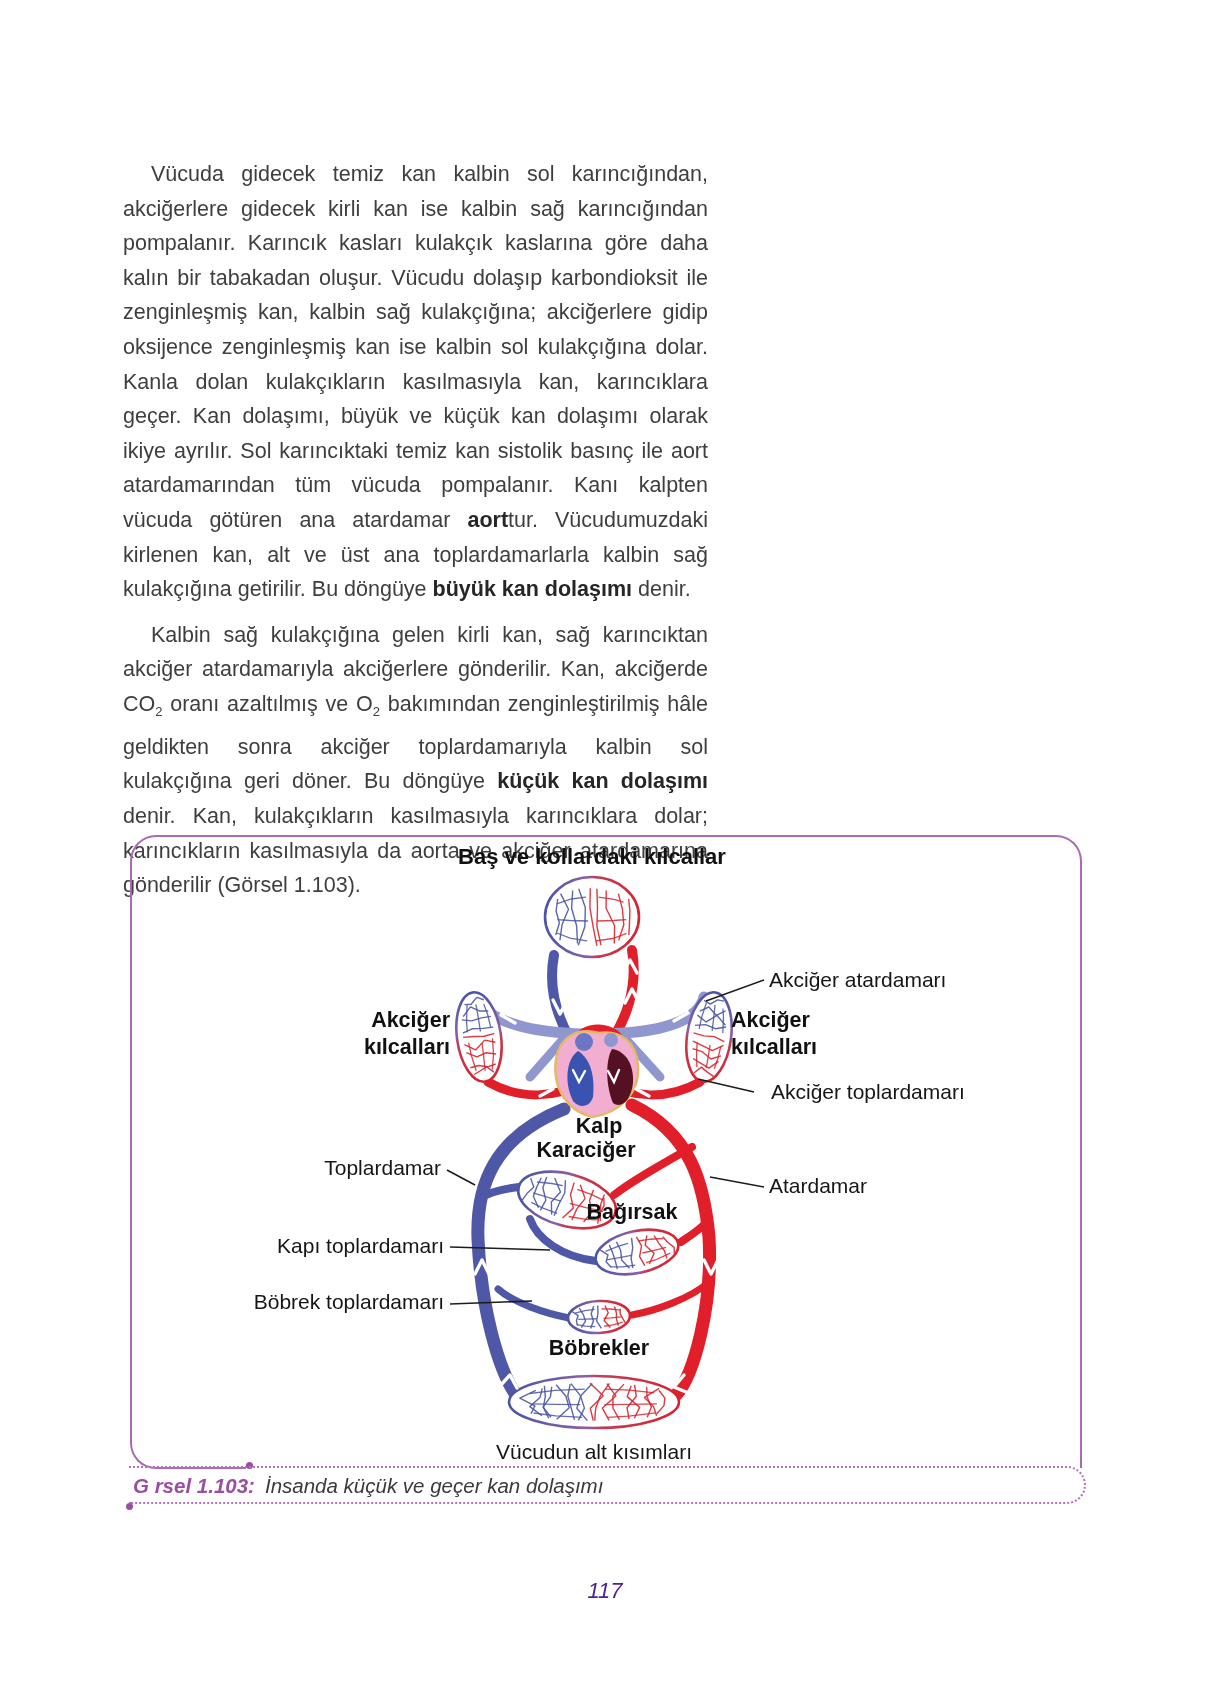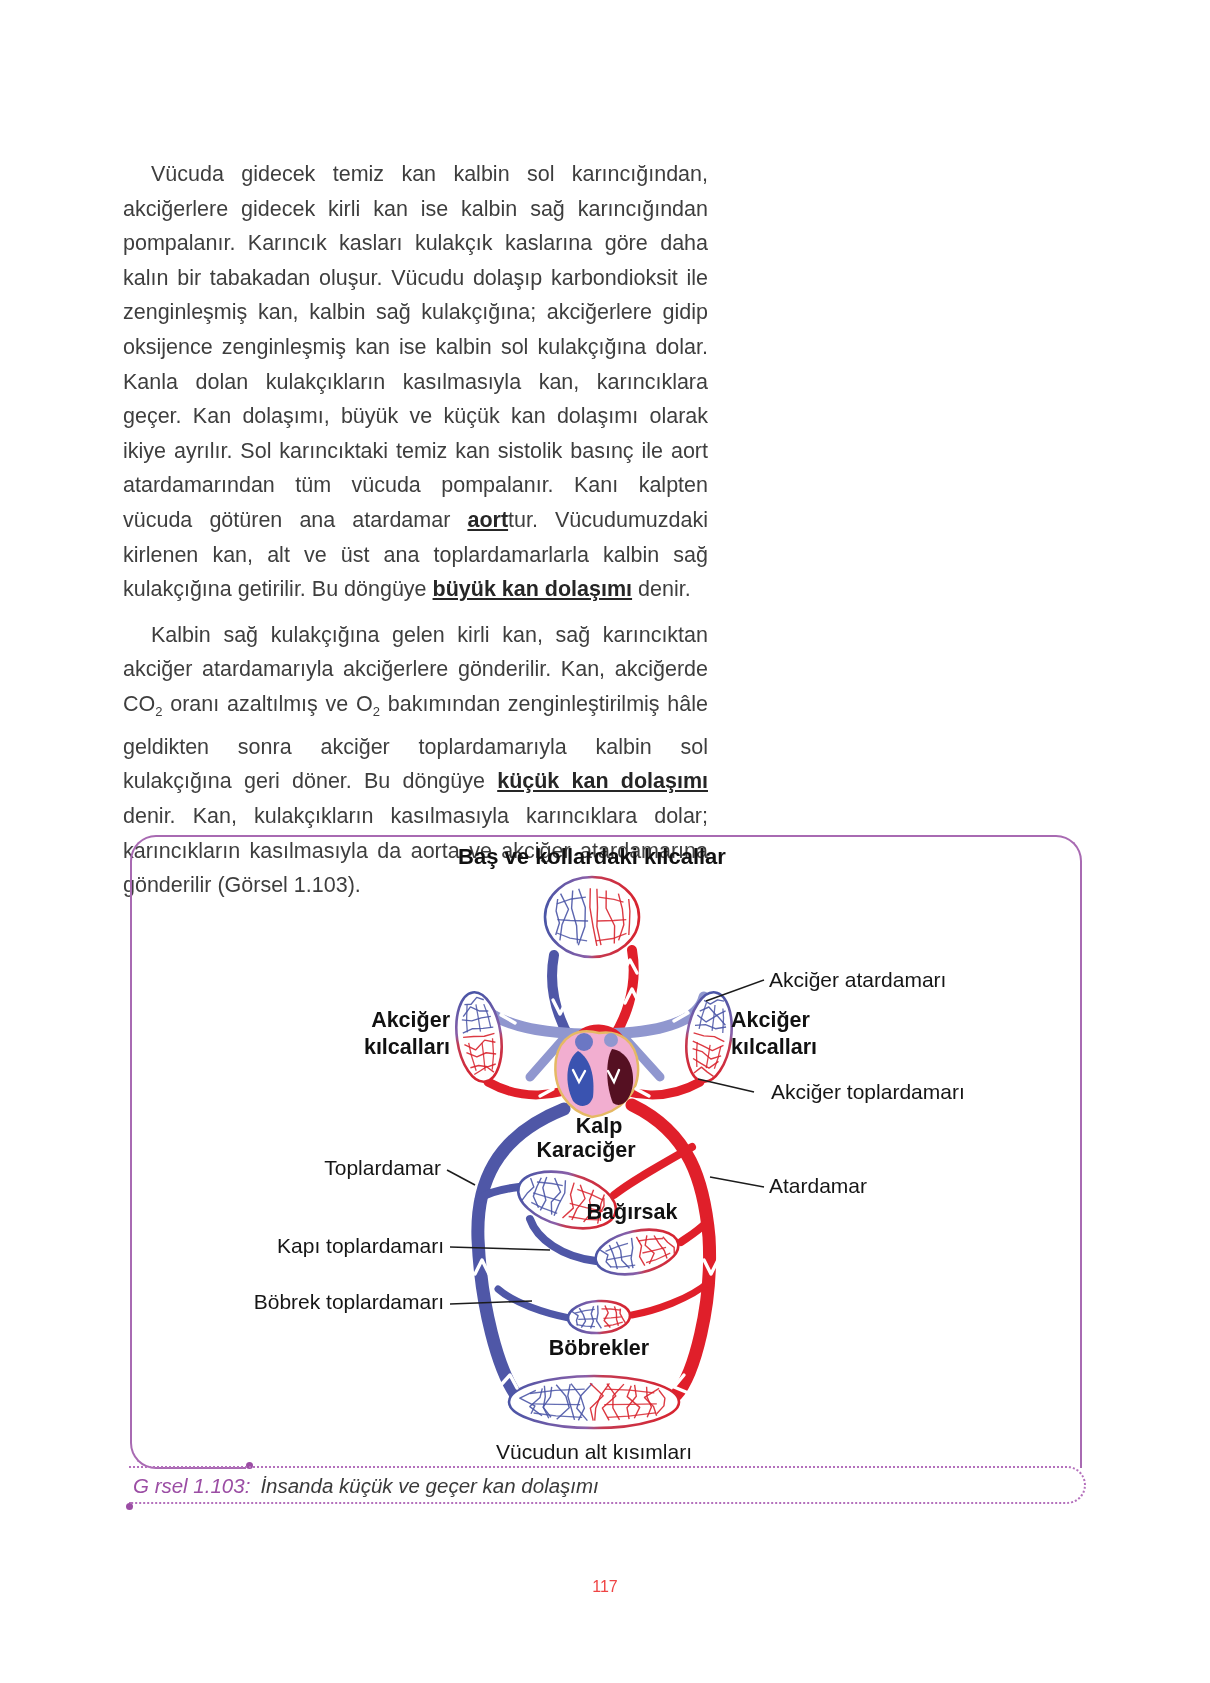--- a/index.html
+++ b/index.html
@@ -1,37 +1,37 @@
 <!DOCTYPE html>
 <html><head>
 <meta charset="utf-8">
 <style>
   html,body{margin:0;padding:0;background:#ffffff;}
   .page{position:relative;width:1210px;height:1683px;background:#ffffff;overflow:hidden;
         font-family:"Liberation Sans", sans-serif;}
   .bodytext{position:absolute;left:123px;top:157px;width:585px;color:#3e3e3e;
             font-size:21.5px;line-height:34.6px;text-align:justify;}
   .bodytext p{margin:0 0 11px 0;text-indent:28px;}
-  .bodytext b{color:#262626;text-decoration:underline;}
+  .bodytext b{color:#262626;}
   .bodytext sub{font-size:13px;}
   .figure-box{position:absolute;left:130px;top:835px;width:952px;height:607px;box-sizing:border-box;
               border:2px solid #a86ab2;border-bottom:none;border-radius:26px 26px 0 0;}
   .fbx-arc{position:absolute;left:130px;top:1442px;width:116px;height:27px;box-sizing:border-box;
            border-left:2px solid #a86ab2;border-bottom:2px solid #a86ab2;border-bottom-left-radius:26px;}
   .fbx-right-ext{position:absolute;left:1080px;top:1442px;width:2px;height:26px;background:#a86ab2;}
   .dot{position:absolute;width:7px;height:7px;border-radius:50%;background:#9b4da4;}
   .dot-solid-end{left:246px;top:1462px;}
   .dot-band{left:126px;top:1503px;}
   .caption-band{position:absolute;left:129px;top:1466px;width:957px;height:38px;box-sizing:border-box;
                 border-top:2px dotted #b470bc;border-bottom:2px dotted #b470bc;border-right:2px dotted #b470bc;
                 border-radius:0 20px 20px 0;line-height:36px;padding-left:4px;white-space:nowrap;}
-  .cap-label{font-style:italic;font-weight:normal;color:#9b4da4;font-size:20.5px;margin-right:10px;}
+  .cap-label{font-style:italic;font-weight:bold;color:#9b4da4;font-size:20.5px;margin-right:10px;}
   .cap-text{font-style:italic;color:#3a3a3a;font-size:20.5px;}
   .page-number{position:absolute;left:0;right:0;top:1578px;text-align:center;
-               font-size:16px;color:#ef4444;}
+               font-size:22px;color:#4c1d95;font-style:italic;}
   .diagram-svg{position:absolute;left:132px;top:837px;}
   text.lbl{font-family:"Liberation Sans",sans-serif;font-size:21px;fill:#161616;}
   text.lblb{font-family:"Liberation Sans",sans-serif;font-size:21.5px;font-weight:bold;fill:#111111;}
   text.lblt{font-family:"Liberation Sans",sans-serif;font-size:22px;font-weight:bold;fill:#111111;}
 </style>
 </head>
 <body>
 
 <div class="page">
 

